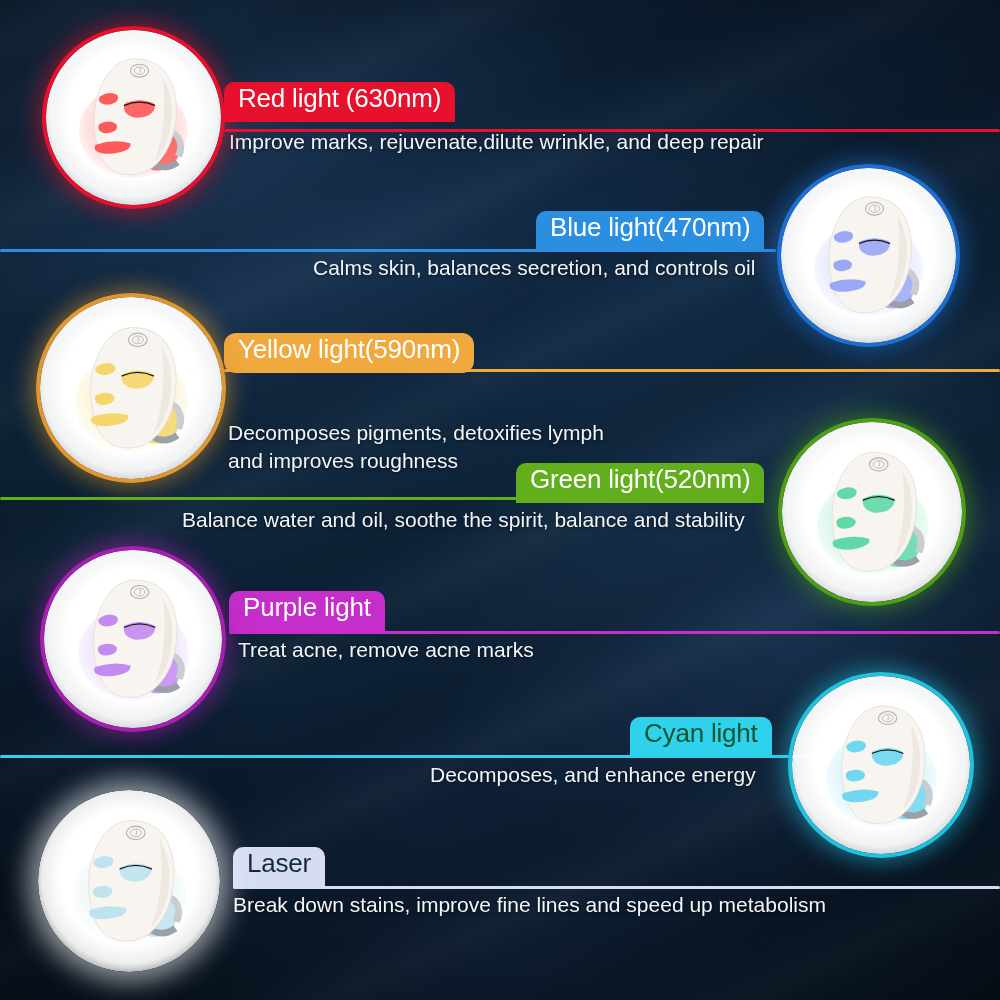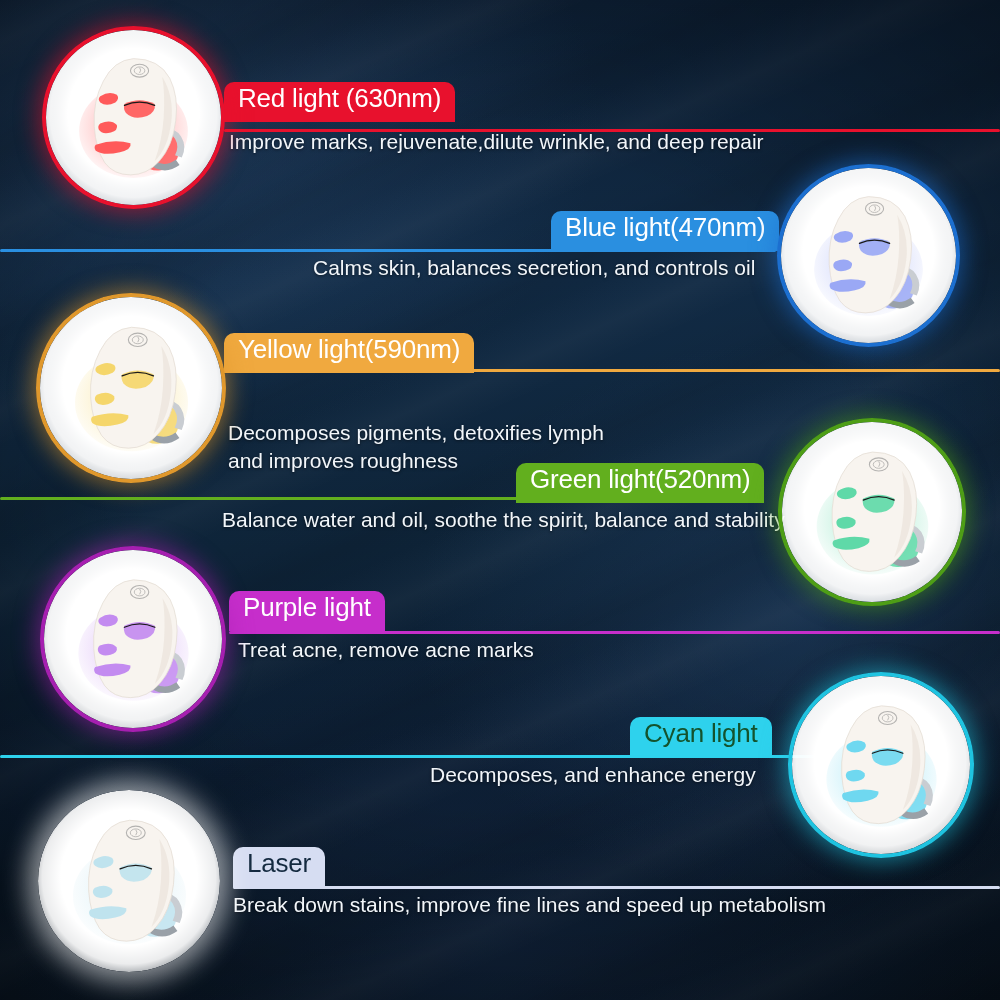--- a/index.html
+++ b/index.html
@@ -147,21 +147,21 @@
     <path d="M88 84 q20 -9 40 0" fill="none" stroke="#1b1b1b" stroke-width="1.6" stroke-linecap="round"></path>
 
     <path d="M56 108 q14 -6 22 2 q2 7 -8 10 q-12 3 -16 -4 q-2 -5 2 -8 Z" fill="#FF5A5A"></path>
 
     <path d="M50 136 q24 -8 46 -2 q2 8 -14 12 q-22 5 -32 -2 q-3 -5 0 -8 Z" fill="#FF5A5A"></path>
   </svg>
         </div>
       </div>
       <div class="row">
         <div class="divider" style="top: 249px; background: rgb(42, 143, 224); left: 0px; width: 776px;"></div>
-        <div class="label right" style="left: 551px; top: 211px; background: rgb(42, 143, 224); color: rgb(255, 255, 255);">Blue light(470nm)</div>
+        <div class="label right" style="left: 536px; top: 211px; background: rgb(42, 143, 224); color: rgb(255, 255, 255);">Blue light(470nm)</div>
         <div class="desc" style="left: 313px; top: 254px;">Calms skin, balances secretion, and controls oil</div>
         <div class="circle" style="left: 777px; top: 164px; width: 175px; height: 175px; border: 4px solid rgb(28, 111, 208); box-shadow: rgba(28, 111, 208, 0.533) 0px 0px 22px 4px, rgba(255, 255, 255, 0.9) 0px 0px 30px inset;">
           <div class="glow"></div>
   <svg class="mask" width="151" height="151" viewBox="0 0 200 200">
     <defs>
       <radialGradient id="g_9AA8F5_151" cx="50%" cy="45%" r="62%">
         <stop offset="0%" stop-color="#9AA8F5" stop-opacity="0.55"></stop>
         <stop offset="60%" stop-color="#9AA8F5" stop-opacity="0.22"></stop>
         <stop offset="100%" stop-color="#9AA8F5" stop-opacity="0"></stop>
       </radialGradient>
@@ -199,21 +199,21 @@
     <path d="M88 84 q20 -9 40 0" fill="none" stroke="#1b1b1b" stroke-width="1.6" stroke-linecap="round"></path>
 
     <path d="M56 108 q14 -6 22 2 q2 7 -8 10 q-12 3 -16 -4 q-2 -5 2 -8 Z" fill="#9AA8F5"></path>
 
     <path d="M50 136 q24 -8 46 -2 q2 8 -14 12 q-22 5 -32 -2 q-3 -5 0 -8 Z" fill="#9AA8F5"></path>
   </svg>
         </div>
       </div>
       <div class="row">
         <div class="divider" style="top: 369px; background: rgb(240, 169, 63); left: 224px; right: 0px;"></div>
-        <div class="label left" style="left: 224px; top: 333px; background: rgb(240, 169, 63); color: rgb(255, 255, 255);">Yellow light(590nm)</div>
+        <div class="label left" style="left: 224px; top: 333px; background: rgb(240, 169, 63); color: rgb(255, 255, 255); border-radius: 12px;">Yellow light(590nm)</div>
         <div class="desc" style="left: 228px; top: 380px; margin-top: 39px;">Decomposes pigments, detoxifies lymph
 and improves roughness</div>
         <div class="circle" style="left: 36px; top: 293px; width: 182px; height: 182px; border: 4px solid rgb(224, 152, 44); box-shadow: rgba(224, 152, 44, 0.533) 0px 0px 22px 4px, rgba(255, 255, 255, 0.9) 0px 0px 30px inset;">
           <div class="glow"></div>
   <svg class="mask" width="157" height="157" viewBox="0 0 200 200">
     <defs>
       <radialGradient id="g_F5D66B_157" cx="50%" cy="45%" r="62%">
         <stop offset="0%" stop-color="#F5D66B" stop-opacity="0.55"></stop>
         <stop offset="60%" stop-color="#F5D66B" stop-opacity="0.22"></stop>
         <stop offset="100%" stop-color="#F5D66B" stop-opacity="0"></stop>
@@ -253,21 +253,21 @@
 
     <path d="M56 108 q14 -6 22 2 q2 7 -8 10 q-12 3 -16 -4 q-2 -5 2 -8 Z" fill="#F5D66B"></path>
 
     <path d="M50 136 q24 -8 46 -2 q2 8 -14 12 q-22 5 -32 -2 q-3 -5 0 -8 Z" fill="#F5D66B"></path>
   </svg>
         </div>
       </div>
       <div class="row">
         <div class="divider" style="top: 497px; background: rgb(98, 175, 30); left: 0px; width: 756px;"></div>
         <div class="label right" style="left: 516px; top: 463px; background: rgb(98, 175, 30); color: rgb(255, 255, 255);">Green light(520nm)</div>
-        <div class="desc" style="left: 182px; top: 506px; margin-left: 40px;">Balance water and oil, soothe the spirit, balance and stability</div>
+        <div class="desc" style="left: 182px; top: 506px;">Balance water and oil, soothe the spirit, balance and stability</div>
         <div class="circle" style="left: 778px; top: 418px; width: 180px; height: 180px; border: 4px solid rgb(78, 158, 22); box-shadow: rgba(78, 158, 22, 0.533) 0px 0px 22px 4px, rgba(255, 255, 255, 0.9) 0px 0px 30px inset;">
           <div class="glow"></div>
   <svg class="mask" width="155" height="155" viewBox="0 0 200 200">
     <defs>
       <radialGradient id="g_5FD9A8_155" cx="50%" cy="45%" r="62%">
         <stop offset="0%" stop-color="#5FD9A8" stop-opacity="0.55"></stop>
         <stop offset="60%" stop-color="#5FD9A8" stop-opacity="0.22"></stop>
         <stop offset="100%" stop-color="#5FD9A8" stop-opacity="0"></stop>
       </radialGradient>
     </defs>

